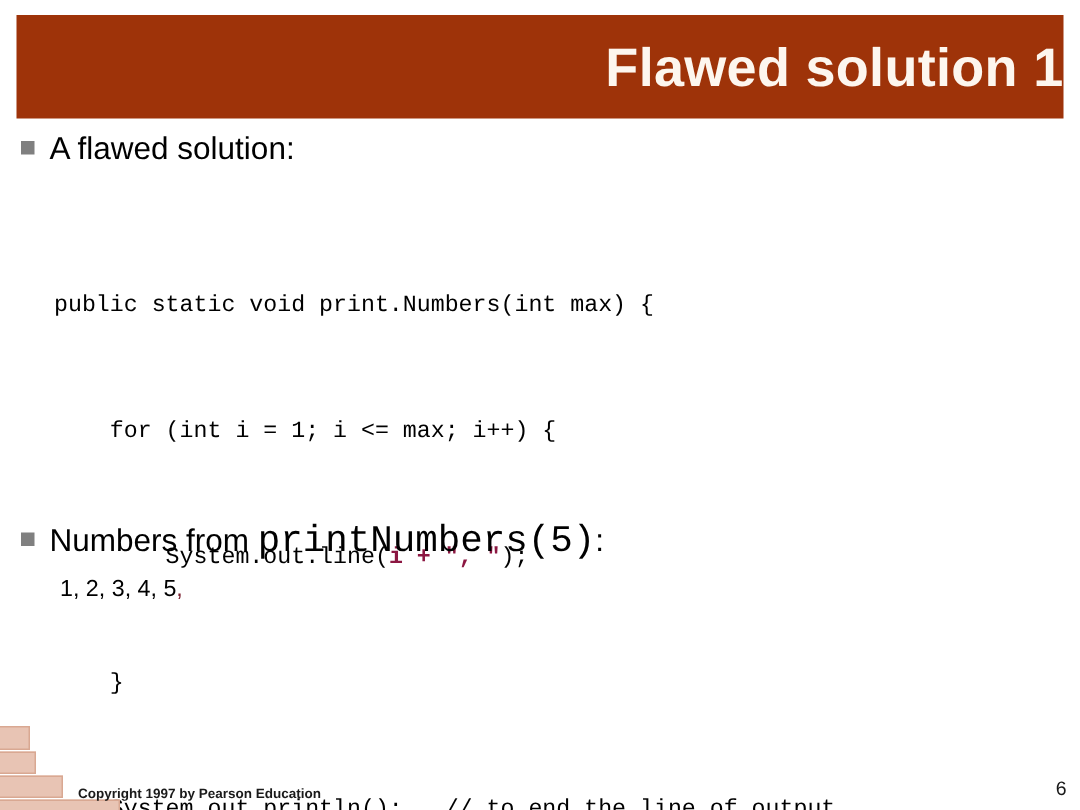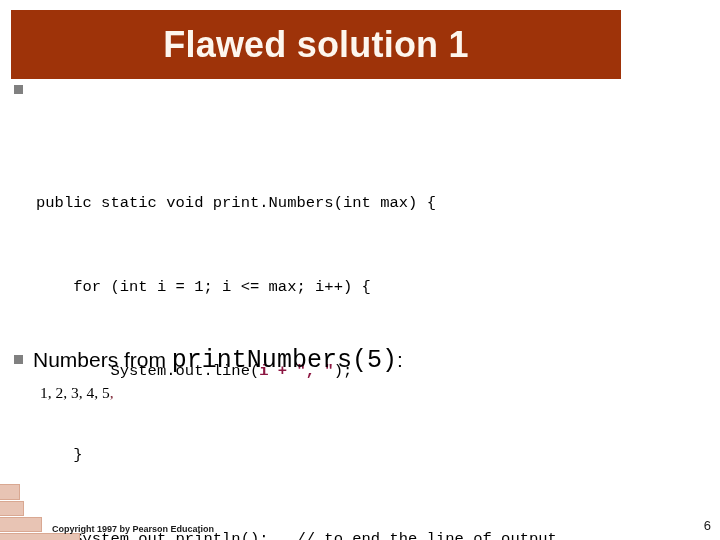--- a/index.html
+++ b/index.html
@@ -14,26 +14,26 @@
     overflow: hidden;
     font-family: "Liberation Sans", sans-serif;
     color: #000000;
   }
 
   
   #title-bar {
     position: absolute;
     left: 11px;
     top: 10px;
-    width: 610px;
+    width: 698px;
     height: 69px;
     background: #9e3309;
     display: flex;
     align-items: center;
-    justify-content: center;
+    justify-content: flex-end;
   }
   #title-text {
     color: #fdf6ee;
     font-size: 36px;
     font-weight: bold;
     letter-spacing: 0.2px;
     line-height: 1;
     white-space: nowrap;
   }
 
@@ -81,21 +81,21 @@
   .kw-red {
     color: #8c1742;
     font-weight: bold;
   }
 
   
   #output-sample {
     position: absolute;
     left: 40px;
     top: 384px;
-    font-family: Liberation Serif, serif;
+    font-family: Liberation Sans, sans-serif;
     font-size: 15.5px;
     color: #000000;
     white-space: pre;
   }
   #output-sample .trail-comma { color: #7a2030; }
 
   
   #footer-decor {
     position: absolute;
     left: 0px;
@@ -134,20 +134,21 @@
 </style>
 </head>
 <body>
 
 <div id="title-bar">
   <div id="title-text">Flawed solution 1</div>
 </div>
 
 <div class="bullet-row" id="bullet-flawed">
   <span class="bullet-marker"></span>
+  <span class="bullet-text">A flawed solution:</span>
 </div>
 
 <div id="code-block">
   <div class="code-line">public static void print.Numbers(int max) {</div>
   <div class="code-line">    for (int i = 1; i &lt;= max; i++) {</div>
   <div class="code-line"><span>        System.out.line(</span><span class="kw-red">i + ", "</span><span>);</span></div>
   <div class="code-line">    }</div>
   <div class="code-line">    System.out.println();   // to end the line of output</div>
   
 </div>

